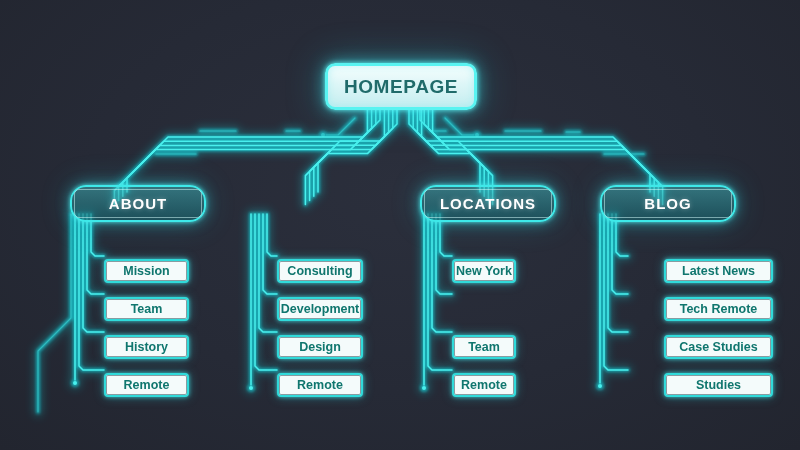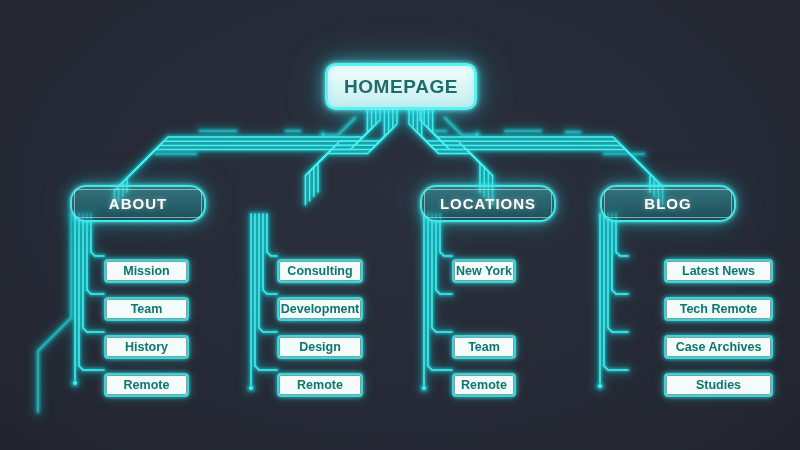--- a/index.html
+++ b/index.html
@@ -320,16 +320,16 @@
   <div class="node child services-c r1">Development</div>
   <div class="node child services-c r2">Design</div>
   <div class="node child services-c r3">Remote</div>
 
   <div class="node child locations-c r0">New York</div>
   <div class="node child locations-c r2">Team</div>
   <div class="node child locations-c r3">Remote</div>
 
   <div class="node child blog-c r0">Latest News</div>
   <div class="node child blog-c r1">Tech Remote</div>
-  <div class="node child blog-c r2">Case Archives</div>
+  <div class="node child blog-c r2">Case Studies</div>
   <div class="node child blog-c r3">Studies</div>
 
 </div>
 
 </body></html>

